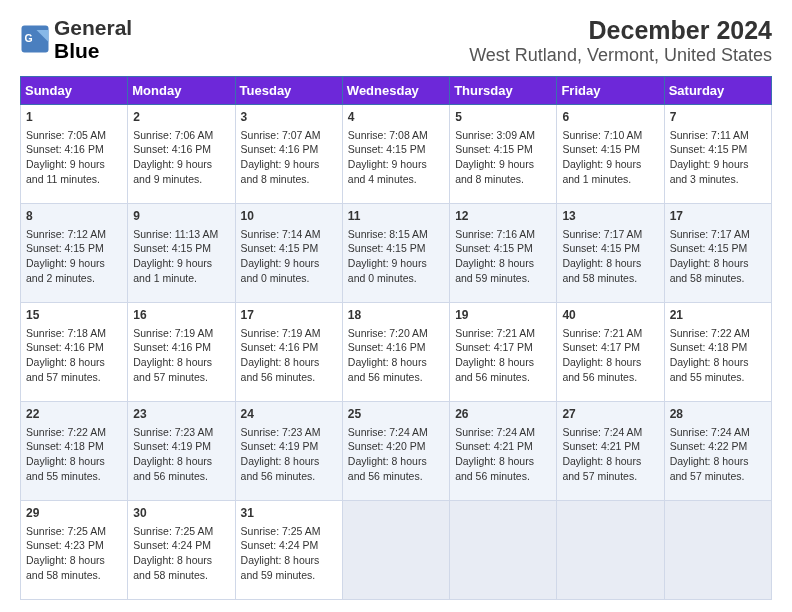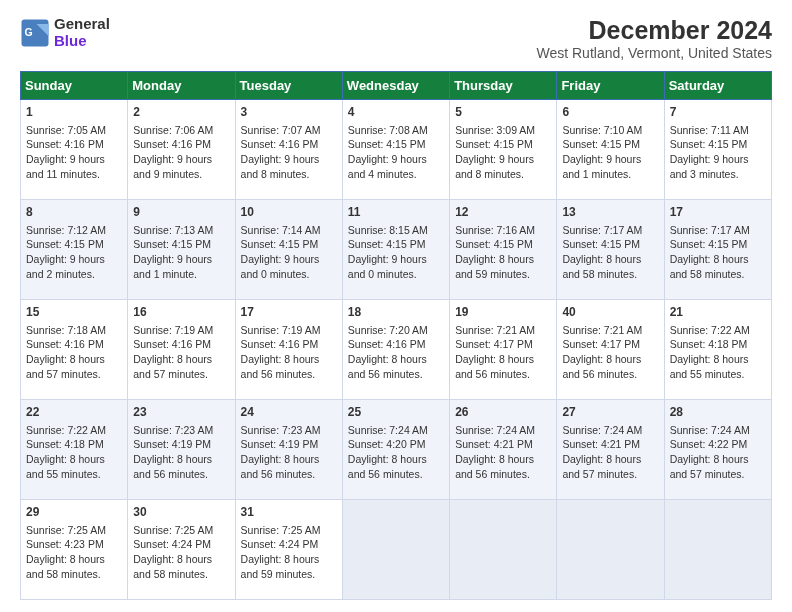--- a/index.html
+++ b/index.html
@@ -34,30 +34,30 @@
     }
     .title-area {
       text-align: right;
     }
     .main-title {
       font-size: 25px;
       font-weight: bold;
       color: #333;
     }
     .subtitle {
-      font-size: 14px;
+      font-size: 18px;
       color: #555;
     }
     .calendar-table {
       width: 100%;
       border-collapse: collapse;
       flex: 1;
     }
     .calendar-table th {
-      background-color: #15803d;
+      background-color: #6d28d9;
       color: #fff;
       font-size: 13px;
       font-weight: bold;
       padding: 6px 4px;
       text-align: left;
       border: 1px solid #3a6faf;
     }
     .calendar-table td {
       border: 1px solid #d0d8e8;
       vertical-align: top;
@@ -90,23 +90,23 @@
 
 <div class="page">
   <div class="header">
     <div class="logo">
       <svg class="logo-icon" viewBox="0 0 40 40">
         <rect x="2" y="2" width="36" height="36" rx="4" fill="#4a7fbf"></rect>
         <text x="6" y="24" font-family="Arial" font-weight="bold" font-size="14" fill="white">G</text>
         <polygon points="22,8 38,8 38,24" fill="#87b8e8"></polygon>
       </svg>
       <div>
-        <div style="font-size:15px; font-weight:bold; color:#333; line-height:1.1;">
+        <div style="font-size:21px; font-weight:bold; color:#333; line-height:1.1;">
           <span style="color:#333;">General</span><br>
-          <span style="color:#6d28d9;">Blue</span>
+          <span style="color:#000000;">Blue</span>
         </div>
       </div>
     </div>
     <div class="title-area">
       <div class="main-title">December 2024</div>
       <div class="subtitle">West Rutland, Vermont, United States</div>
     </div>
   </div>
 
   <table class="calendar-table">
@@ -168,21 +168,21 @@
         </tr>
         <tr>
           <td>
             <span class="day-num">8</span>
             <div>Sunrise: 7:12 AM</div>
             <div>Sunset: 4:15 PM</div>
             <div>Daylight: 9 hours and 2 minutes.</div>
           </td>
           <td>
             <span class="day-num">9</span>
-            <div>Sunrise: 7:13 AM</div>
+            <div>Sunrise: 11:13 AM</div>
             <div>Sunset: 4:15 PM</div>
             <div>Daylight: 9 hours and 1 minute.</div>
           </td>
           <td>
             <span class="day-num">10</span>
             <div>Sunrise: 7:14 AM</div>
             <div>Sunset: 4:15 PM</div>
             <div>Daylight: 9 hours and 0 minutes.</div>
           </td>
           <td>

